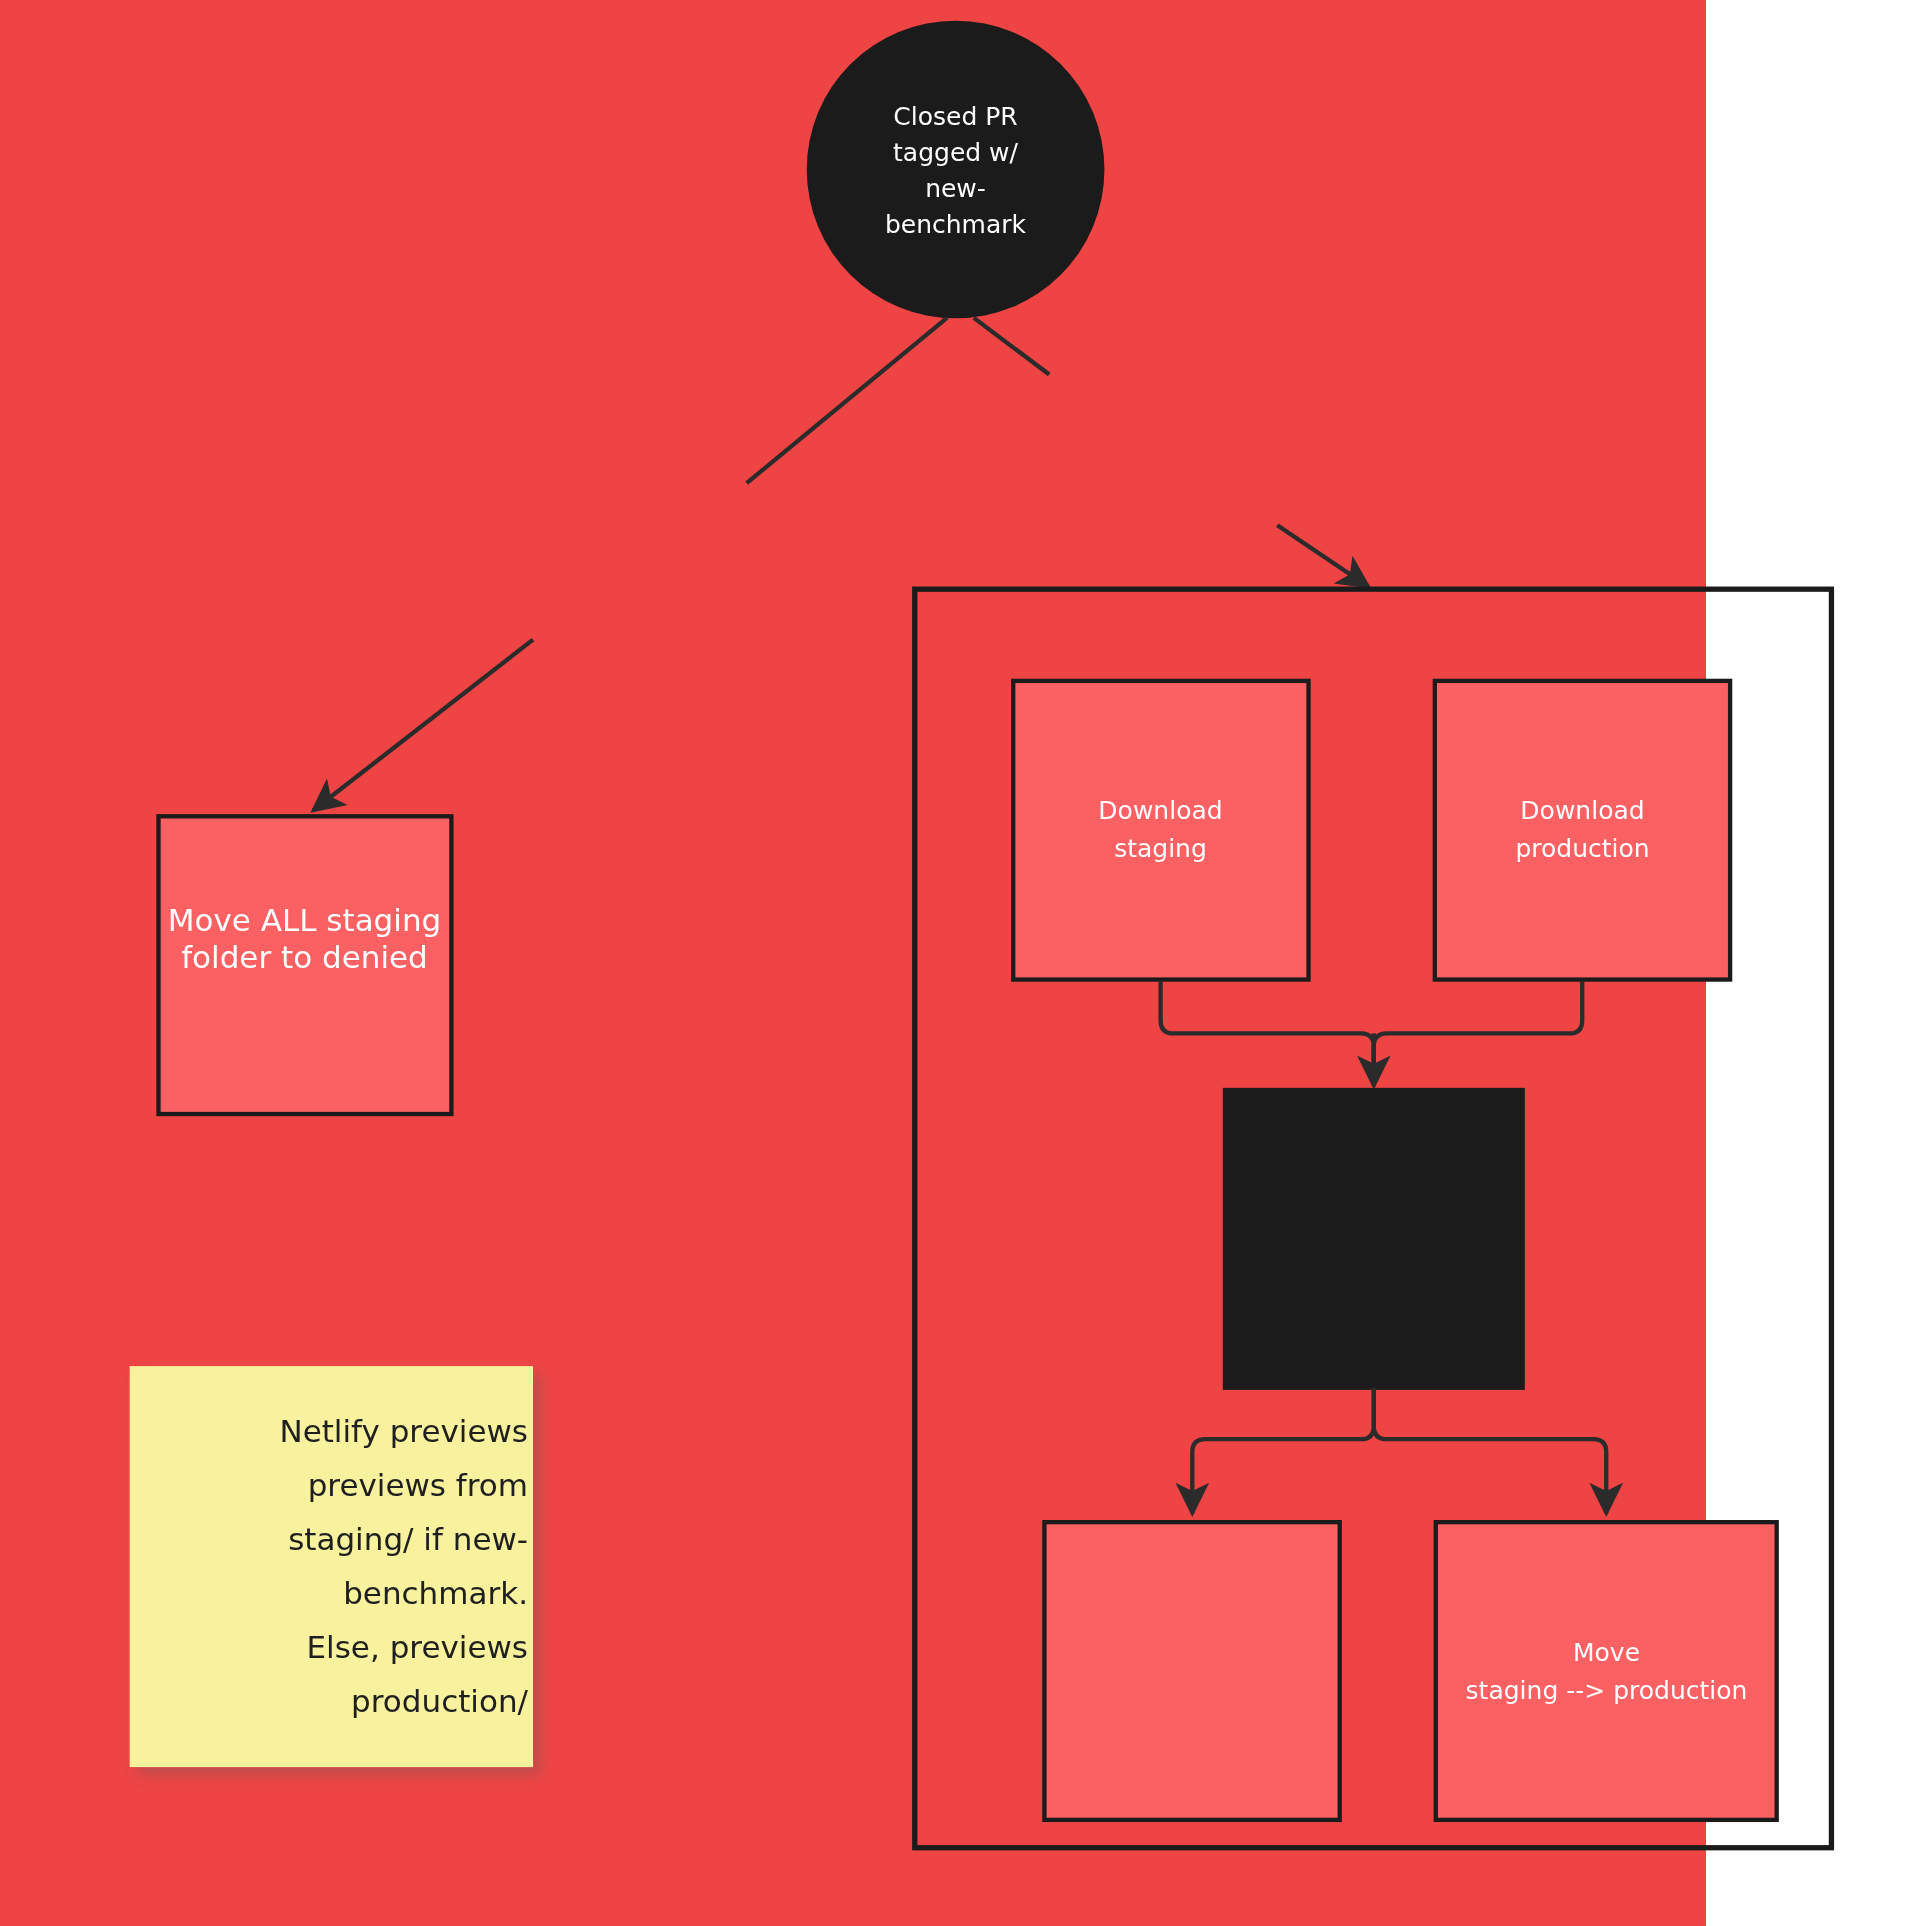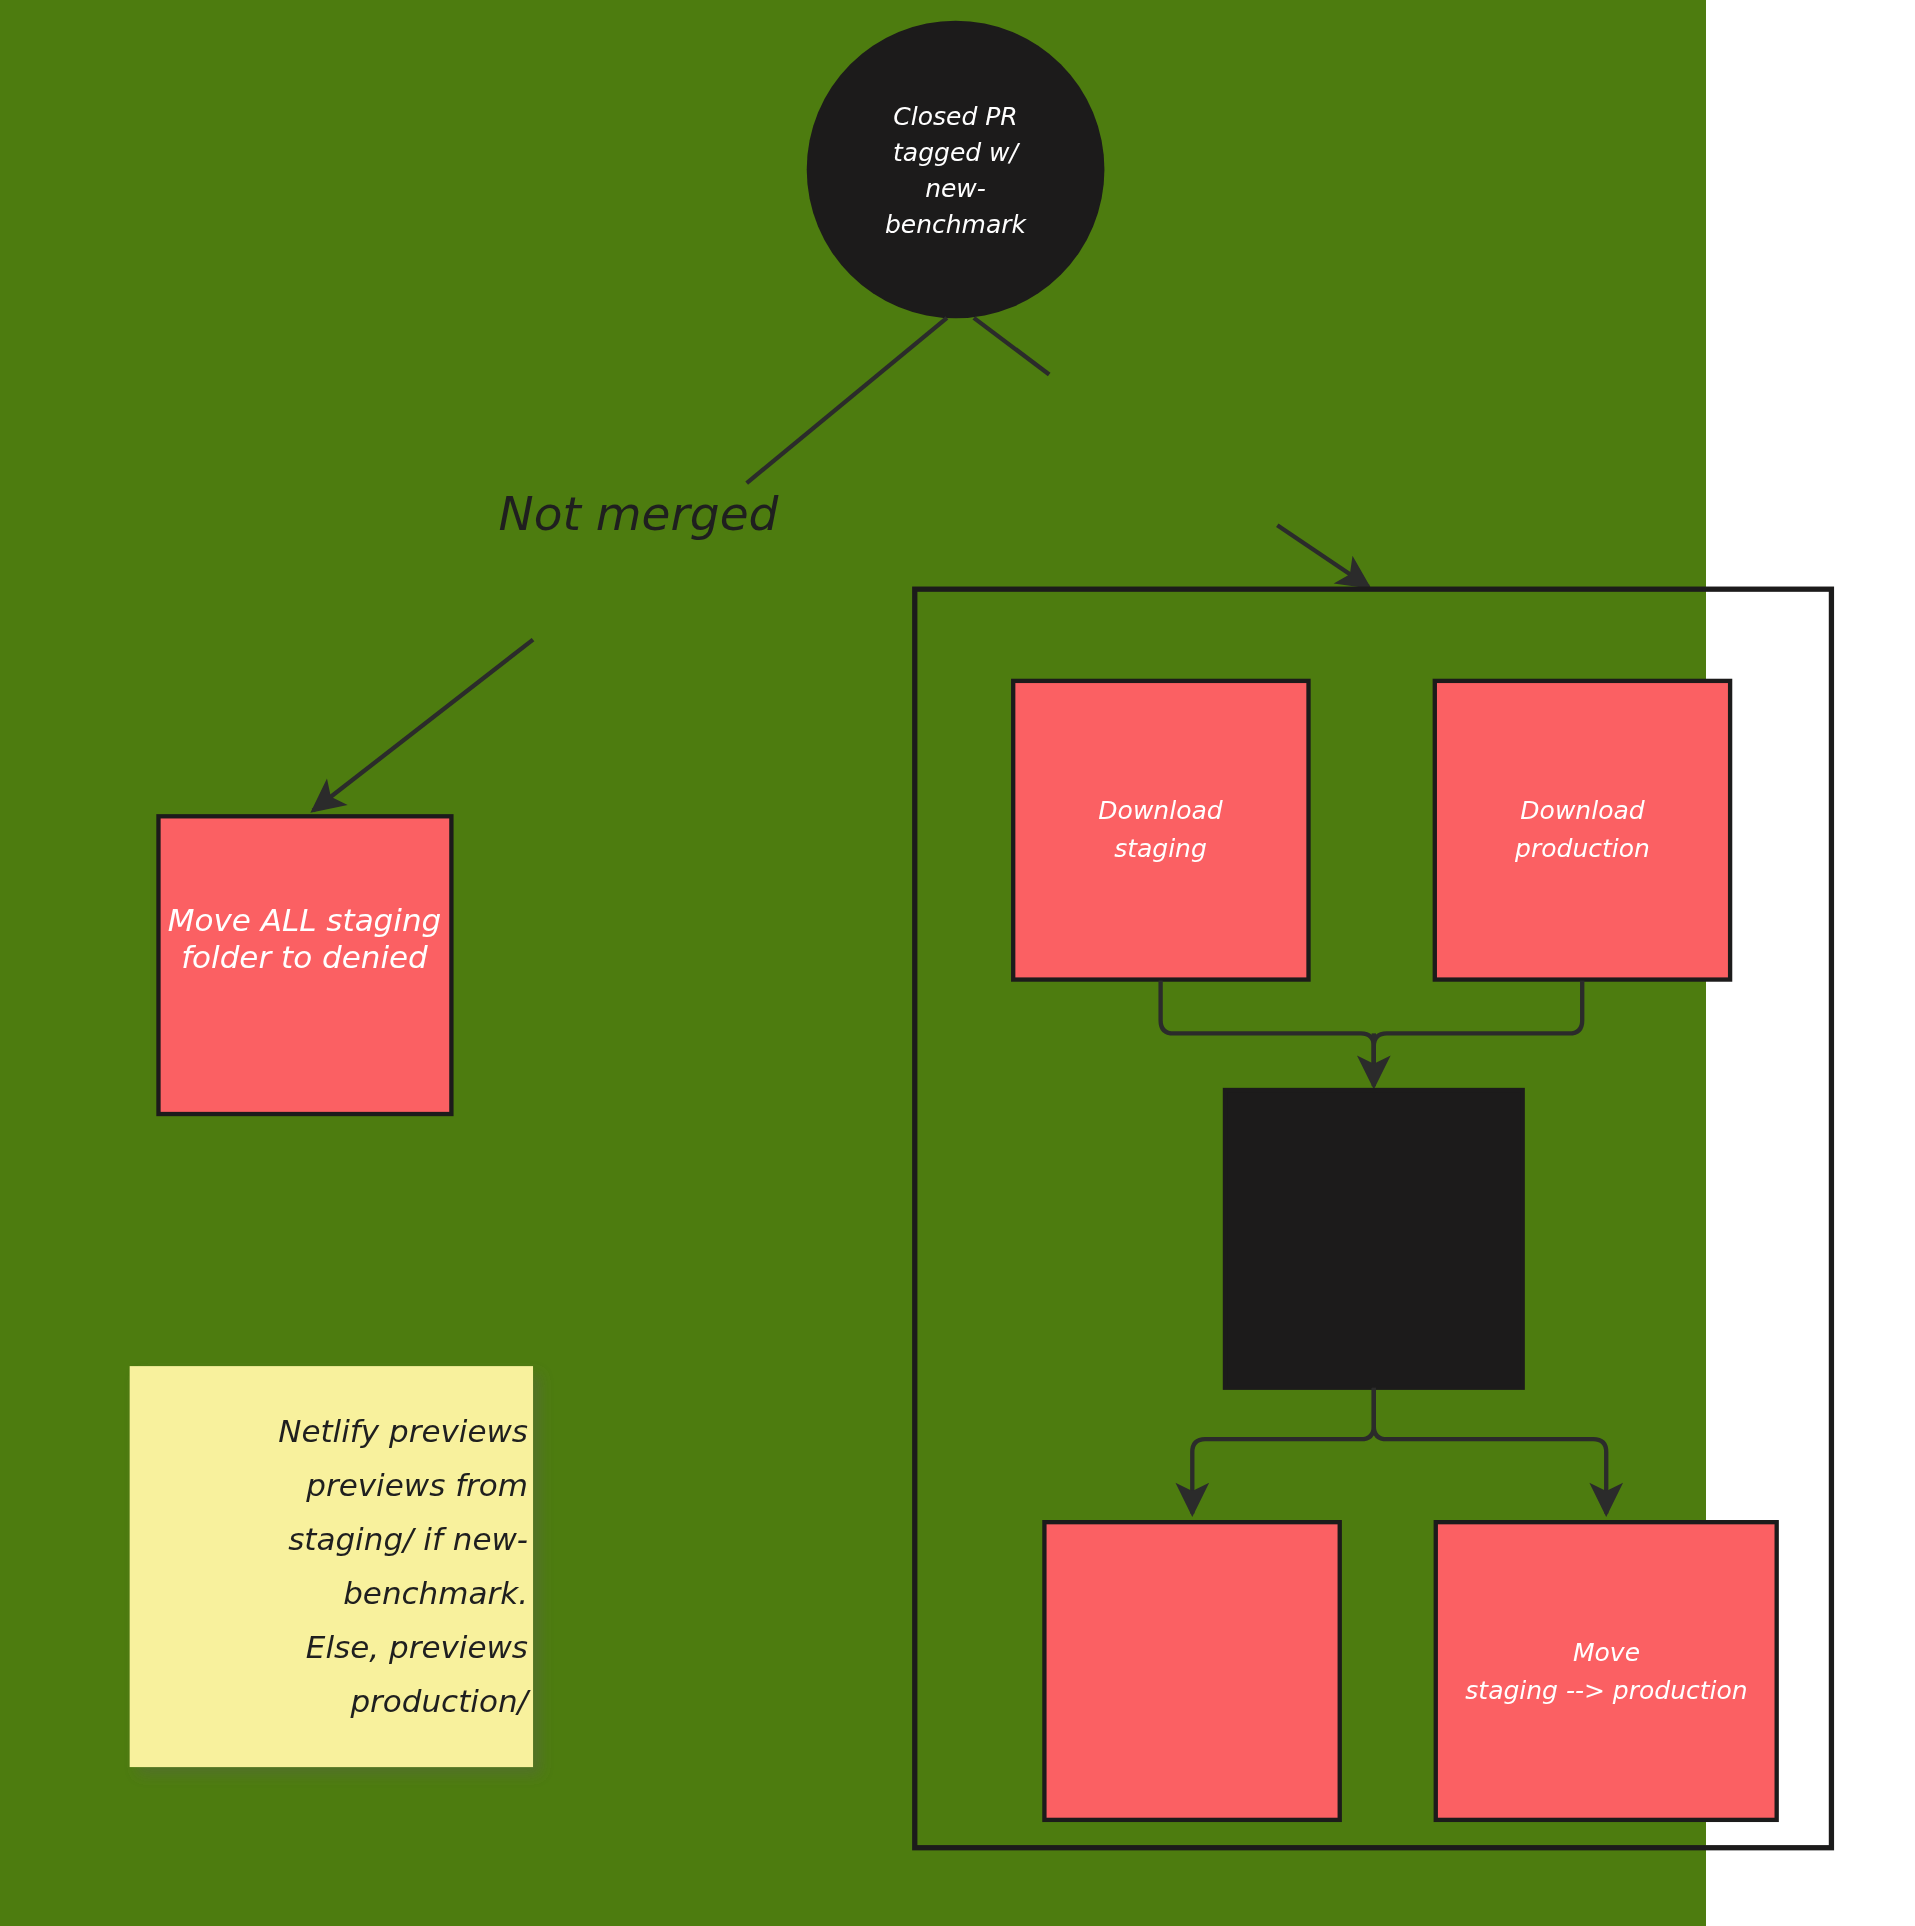--- a/index.html
+++ b/index.html
@@ -10,22 +10,21 @@
   body {
     width: 1915px;
     height: 1926px;
     overflow: hidden;
     font-family: "DejaVu Sans", sans-serif;
   }
   #canvas {
     position: relative;
     width: 1706px;
     height: 1926px;
-    background: #4d7c0f;
-    font-style: italic;
+    background: #ef4444;
   }
   svg.layer {
     position: absolute;
     top: 0;
     left: 0;
     width: 1915px;
     height: 1926px;
   }
   .node-text {
     position: absolute;
@@ -87,22 +86,20 @@
 
     <rect x="270" y="2845" width="840" height="835" fill="#f8f19d" stroke="none" filter="url(#noteShadow)"></rect>
   </svg>
 
   <div class="node-text white-text" style="left:840px; top:82px; width:231px; height:178px;
               font-size:25px; line-height:36px;">Closed PR
 tagged w/
 new-
 benchmark</div>
 
-  <div class="node-text dark-text" style="left:456px; top:485px; width:365px; height:58px;
-              font-size:47px; line-height:58px;">Not merged</div>
 
 
   <div class="node-text white-text" style="left:163px; top:893px; width:283px; height:91px;
               font-size:31px; line-height:37px;">Move ALL staging
 folder to denied</div>
 
   <div class="node-text white-text" style="left:1014px; top:758px; width:293px; height:144px;
               font-size:25px; line-height:38px;">Download
 staging</div>
 

